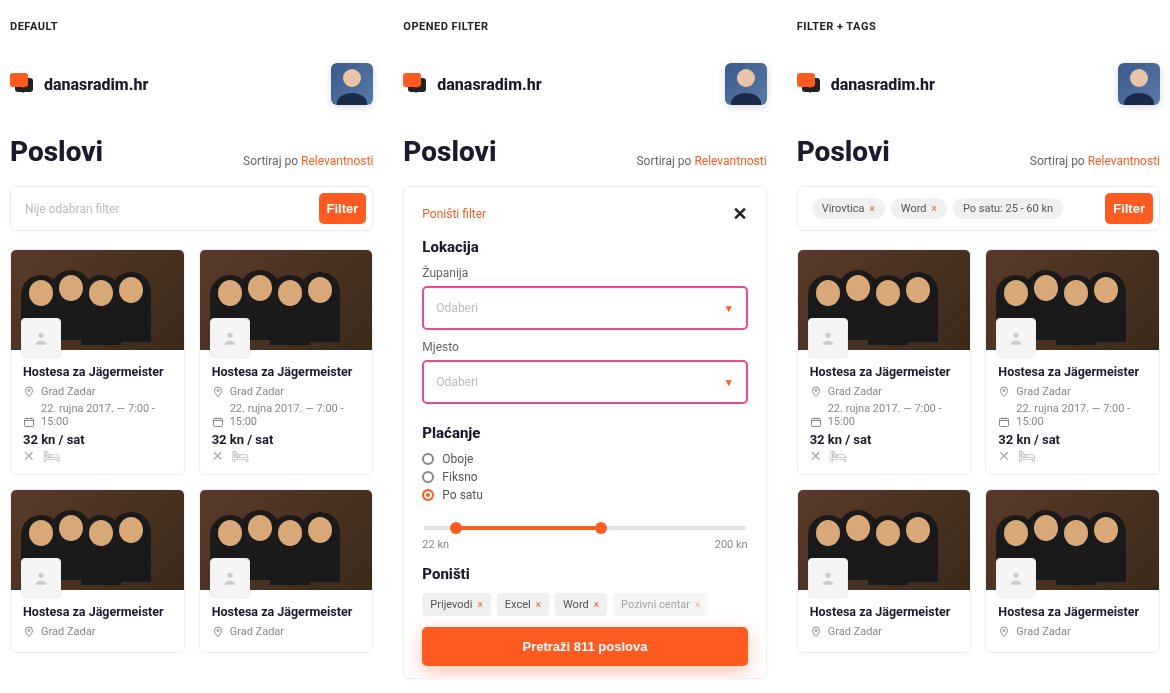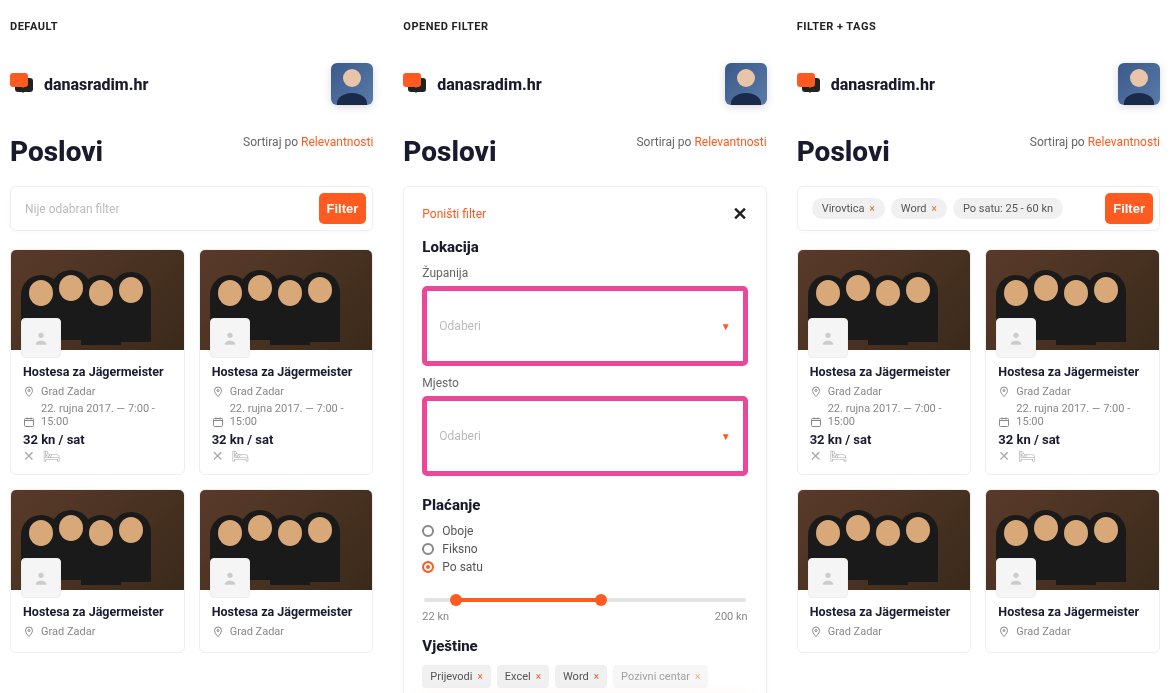--- a/index.html
+++ b/index.html
@@ -11,21 +11,21 @@
   .logo { display: flex; align-items: center; gap: 8px; }
   .logo-bubble { position: relative; width: 26px; height: 22px; }
   .bubble-back { position: absolute; left: 5px; top: 5px; width: 18px; height: 14px; background: #222; border-radius: 3px; }
   .bubble-back::after { content: ""; position: absolute; bottom: -4px; left: 5px; border: 3px solid transparent; border-top-color: #222; }
   .bubble-front { position: absolute; left: 0; top: 0; width: 18px; height: 14px; background: #ff5a1f; border-radius: 3px; }
   .bubble-front::after { content: ""; position: absolute; bottom: -4px; left: 10px; border: 3px solid transparent; border-top-color: #ff5a1f; }
   .logo-text { font-weight: 800; font-size: 16px; color: #1a1a2e; }
   .avatar { width: 42px; height: 42px; border-radius: 6px; background: linear-gradient(135deg,#3a5a8a 0%, #5a7aa8 100%); box-shadow: 0 2px 8px rgba(0,0,0,0.15); position: relative; overflow: hidden; }
   .avatar::before { content:""; position:absolute; width:18px; height:18px; background:#e8c5a8; border-radius:50%; top:6px; left:12px; }
   .avatar::after { content:""; position:absolute; width:30px; height:20px; background:#1a2a4a; border-radius:50% 50% 0 0; bottom:-8px; left:6px; }
-  .title-row { display: flex; align-items: flex-start; justify-content: space-between; margin-bottom: 18px; gap: 20px; }
+  .title-row { display: flex; align-items: flex-end; justify-content: space-between; margin-bottom: 18px; gap: 20px; }
   .page-title { font-size: 28px; font-weight: 800; color: #1a1a2e; }
   .sort { font-size: 12px; color: #666; }
   .sort-value { color: #ff5a1f; }
   .filter-bar { display: flex; align-items: center; gap: 8px; border: 1px solid #eee; border-radius: 6px; padding: 6px 6px 6px 14px; margin-bottom: 18px; box-shadow: 0 1px 4px rgba(0,0,0,0.03); min-height: 44px; }
   .filter-placeholder { flex: 1; font-size: 12px; color: #bbb; }
   .filter-btn { background: #ff5a1f; color: #fff; font-size: 13px; font-weight: 600; padding: 8px 8px; border-radius: 5px; border: none; cursor: pointer; }
   .chips { display: flex; flex-wrap: wrap; gap: 6px; flex: 1; }
   .chip { background: #f0f0f0; border-radius: 20px; padding: 4px 10px; font-size: 11px; color: #555; display: inline-flex; align-items: center; gap: 5px; }
   .chip-x { color: #ff5a1f; font-size: 10px; cursor: pointer; }
   .grid { display: grid; grid-template-columns: 1fr 1fr; gap: 14px; }
@@ -41,21 +41,21 @@
   .meta svg, .meta .ico { width: 12px; height: 12px; flex-shrink: 0; }
   .price { font-size: 13px; font-weight: 700; color: #1a1a2e; margin: 1px 0; }
   .amenities { display: flex; gap: 8px; color: #aaa; font-size: 14px; }
   
   .panel { border: 1px solid #eee; border-radius: 6px; padding: 16px 18px; position: relative; box-shadow: 0 1px 4px rgba(0,0,0,0.03); overflow:hidden;}
   .panel-head { display:flex; justify-content:space-between; align-items:center; margin-bottom: 14px; }
   .reset { font-size: 12px; color: #ff5a1f; cursor:pointer; }
   .close-x { font-size: 18px; color:#222; cursor:pointer; font-weight:700;}
   .section-h { font-size: 15px; font-weight: 800; color:#1a1a2e; margin-bottom: 10px; }
   .field-label { font-size: 12px; color:#666; margin: 0 0 6px; }
-  .select { border:5px solid #ec4899; border-radius:5px; padding:28px 12px; font-size:12px; color:#bbb; display:flex; justify-content:space-between; align-items:center; cursor:pointer; margin-bottom:10px;}
+  .select { border:2px solid #ec4899; border-radius:5px; padding:13px 12px; font-size:12px; color:#bbb; display:flex; justify-content:space-between; align-items:center; cursor:pointer; margin-bottom:10px;}
   .caret-down { color:#ff5a1f; font-size:10px;}
   .radio-row { display:flex; align-items:center; gap:8px; font-size:12px; color:#555; margin-bottom:4px; cursor:pointer;}
   .radio-dot { width:12px; height:12px; border:2px solid #888; border-radius:50%; display:inline-block;}
   .radio-dot.on { border-color:#ff5a1f; background:#ff5a1f; box-shadow: inset 0 0 0 2px #fff;}
   .slider { position:relative; margin:18px 2px 4px; height:14px;}
   .slider-track { position:absolute; top:6px; left:0; right:0; height:4px; background:#e5e5e5; border-radius:2px;}
   .slider-fill { position:absolute; top:6px; left:10%; right:45%; height:4px; background:#ff5a1f; border-radius:2px;}
   .slider-knob { position:absolute; top:2px; width:12px; height:12px; background:#ff5a1f; border-radius:50%; margin-left:-6px; cursor:grab;}
   .slider-labels { display:flex; justify-content:space-between; font-size:11px; color:#888; margin-bottom:14px;}
   .tag-chips { display:flex; flex-wrap:wrap; gap:6px;}
@@ -256,21 +256,21 @@
         <div class="slider-track"></div>
         <div class="slider-fill"></div>
         <div class="slider-knob" style="left:10%"></div>
         <div class="slider-knob" style="left:55%"></div>
       </div>
       <div class="slider-labels">
         <span>22 kn</span>
         <span>200 kn</span>
       </div>
 
-      <div class="section-h">Vještine</div>
+      <div class="section-h">Poništi</div>
       <div class="tag-chips">
         <span class="tag-chip">
             <span>Prijevodi</span>
             <span class="tag-x">×</span>
           </span>
         <span class="tag-chip">
             <span>Excel</span>
             <span class="tag-x">×</span>
           </span>
         <span class="tag-chip">

